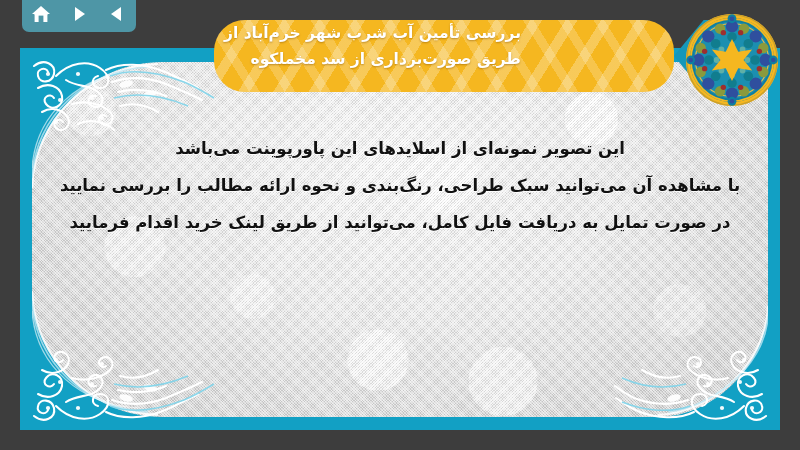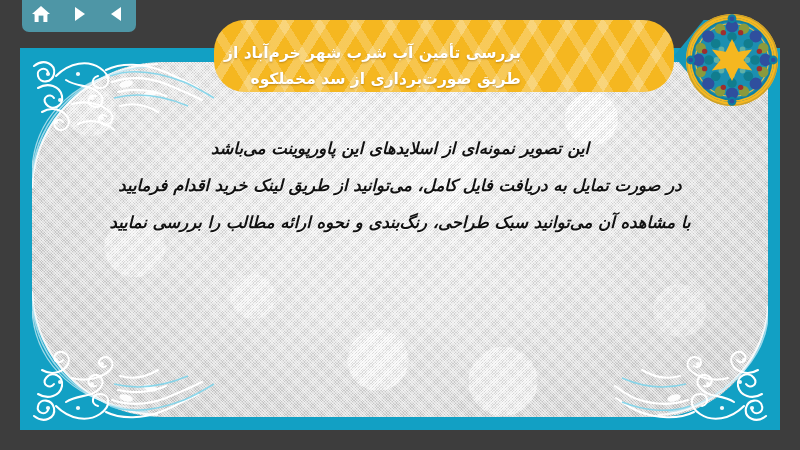--- a/index.html
+++ b/index.html
@@ -96,21 +96,21 @@
     width: 736px;
     z-index: 20;
     text-align: center;
     direction: rtl;
     color: #111111;
     font-size: 16.5px;
     line-height: 37px;
     font-weight: 700;
     text-shadow: 0 1px 0 rgba(255,255,255,.8);
   }
-  .body-text div { white-space: nowrap; font-style: italic; }
+  .body-text div { white-space: nowrap; }
 
   
   .title-wrap {
     position: absolute;
     left: 214px;
     top: 20px;
     height: 72px;
     z-index: 30;
     display: flex;
     align-items: stretch;
@@ -119,21 +119,21 @@
     width: 78px;
     background: #1597b9;
     clip-path: polygon(0% 50%, 38% 0%, 100% 0%, 100% 100%, 38% 100%);
   }
   .title-band {
     position: relative;
     width: 460px;
     background: #f5b720;
     overflow: hidden;
     display: flex;
-    align-items: flex-end;
+    align-items: flex-start;
     justify-content: flex-end;
     border-radius: 31px;
   }
   .title-band .chev {
     position: absolute;
     inset: 0;
     background-image:
       repeating-linear-gradient(-58deg,
         rgba(255,255,255,.26) 0 10px,
         rgba(255,255,255,0) 10px 30px);
@@ -289,22 +289,22 @@
       <ellipse cx="100" cy="30" rx="7" ry="3.4" transform="rotate(-16 100 30)"></ellipse>
     </g>
     <g fill="none" stroke="#7fd4ea" stroke-width="1.5" opacity=".9">
       <path d="M84,22 C106,14 132,18 152,26"></path>
       <path d="M88,44 C112,38 134,42 152,50"></path>
     </g>
   </svg>
 
   <div class="body-text">
     <div>این تصویر نمونه‌ای از اسلایدهای این پاورپوینت می‌باشد</div>
+    <div>با مشاهده آن می‌توانید سبک طراحی، رنگ‌بندی و نحوه ارائه مطالب را بررسی نمایید</div>
     <div>در صورت تمایل به دریافت فایل کامل، می‌توانید از طریق لینک خرید اقدام فرمایید</div>
-    <div>با مشاهده آن می‌توانید سبک طراحی، رنگ‌بندی و نحوه ارائه مطالب را بررسی نمایید</div>
   </div>
 
   <div class="title-wrap">
     <div class="title-arrow"></div>
     <div class="title-band">
       <div class="chev"></div>
       <div class="chev2"></div>
       <div class="title-text">
         <div>بررسی تأمین آب شرب شهر خرم‌آباد از</div>
         <div>طریق صورت‌برداری از سد مخملکوه</div>

